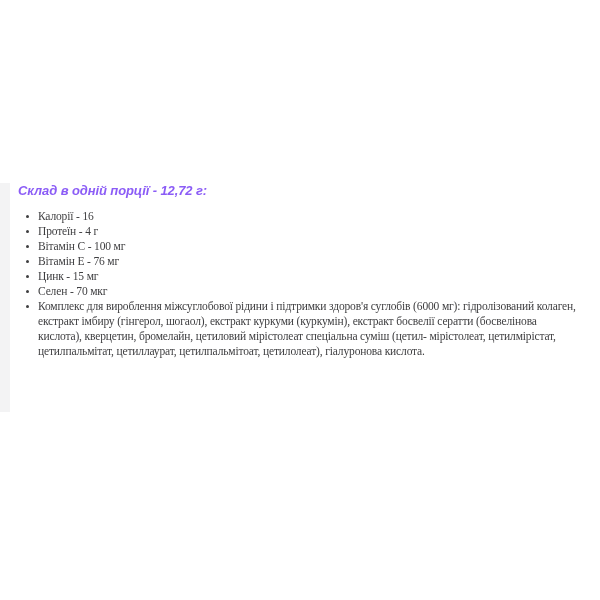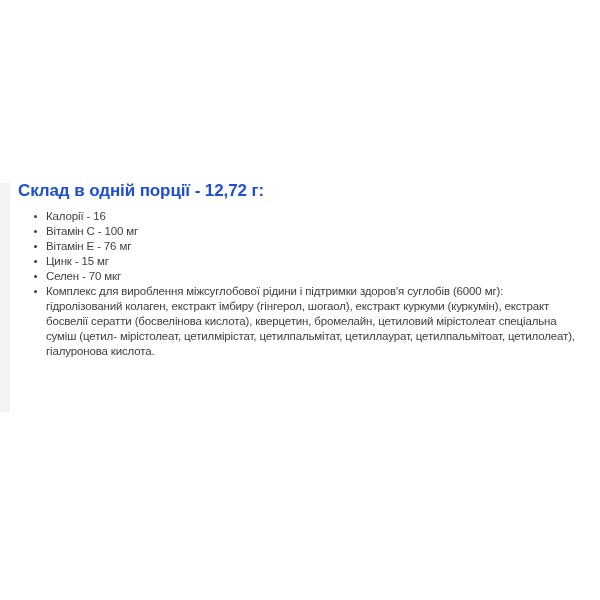--- a/index.html
+++ b/index.html
@@ -25,31 +25,33 @@
     background: #f3f3f4;
   }
   .content {
     position: absolute;
     left: 18px;
     top: 183px;
     width: 566px;
     color: #3e3e40;
   }
   .heading {
-    font-size: 17px;
+    font-size: 13px;
     font-weight: bold;
-    color: #1d4ed8;
+    color: #8b5cf6;
     letter-spacing: -0.1px;
     line-height: 15px;
     margin-bottom: 11px;
+    font-style: italic;
   }
   ul.items {
     list-style: none;
-    margin: 8px;
+    margin: 0;
     padding: 0;
+    font-family: Liberation Serif, serif;
   }
   ul.items li {
     position: relative;
     padding-left: 20px;
     font-size: 11.5px;
     letter-spacing: -0.15px;
     line-height: 15px;
     color: #3e3e40;
     max-width: 565px;
   }
@@ -74,20 +76,24 @@
 
     <div class="heading">Склад в одній порції - 12,72 г:</div>
 
     <ul class="items">
       <li>
         <span class="marker"></span>
         <span>Калорії - 16</span>
       </li>
       <li>
         <span class="marker"></span>
+        <span>Протеїн - 4 г</span>
+      </li>
+      <li>
+        <span class="marker"></span>
         <span>Вітамін C - 100 мг</span>
       </li>
       <li>
         <span class="marker"></span>
         <span>Вітамін E - 76 мг</span>
       </li>
       <li>
         <span class="marker"></span>
         <span>Цинк - 15 мг</span>
       </li>

